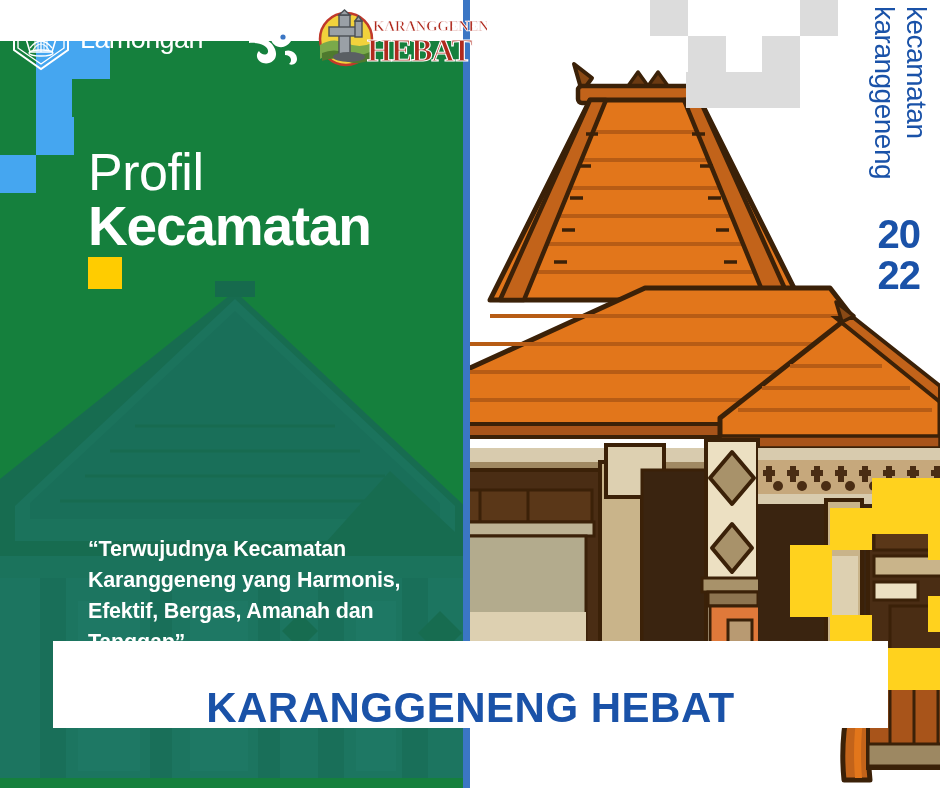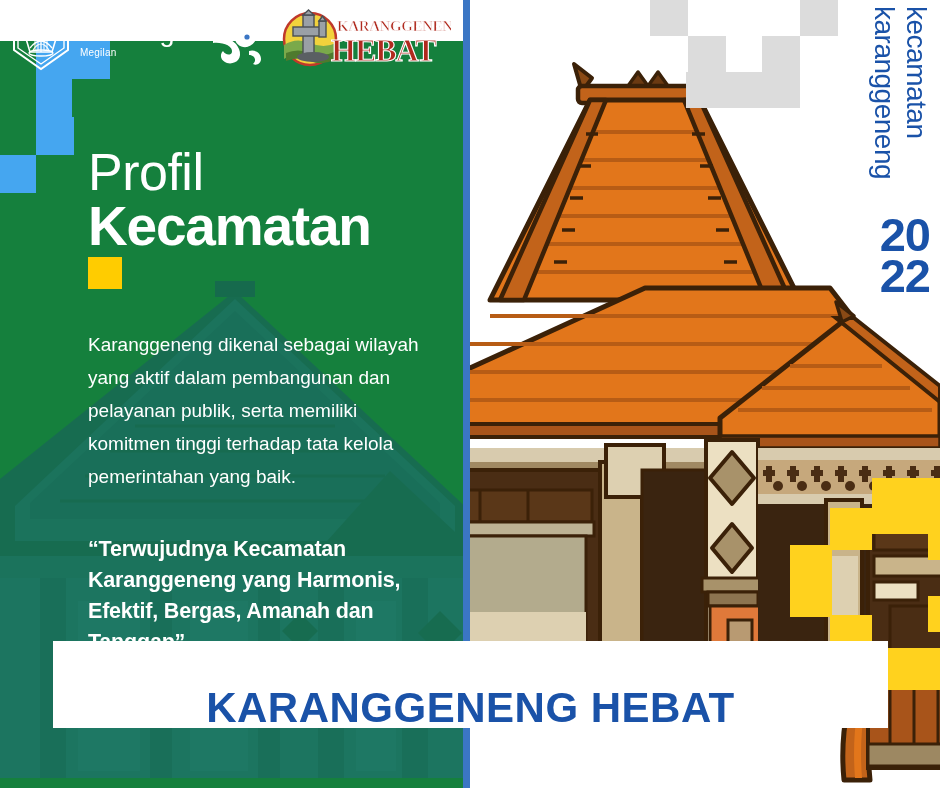--- a/index.html
+++ b/index.html
@@ -10,21 +10,21 @@
   .blue-panel{position:absolute;left:0;top:0;width:470px;height:788px;background:#15803d;overflow:hidden;margin-top:41px;}
   .white-panel{position:absolute;left:470px;top:0;width:470px;height:788px;background:#ffffff;overflow:hidden;}
 
   
   .tl-check{position:absolute;background:#45a6f0;}
 
   
   .logo-row{position:absolute;left:8px;top:6px;height:66px;display:flex;align-items:center;gap:0px;z-index:30;}
   .logo-lmg{width:66px;height:66px;position:relative;flex:none;}
   .logo-lmg svg{display:block;}
-  .logo-word{display:flex;flex-direction:column;justify-content:center;margin-left:6px;}
+  .logo-word{display:flex;flex-direction:row;justify-content:center;margin-left:6px;}
   .logo-word .l1{font-size:27px;color:#fff;line-height:26px;letter-spacing:-0.6px;}
   .logo-word .l2{font-size:10px;color:#fff;line-height:15px;letter-spacing:0.2px;}
   .logo-fish{width:62px;height:56px;margin-left:2px;flex:none;}
   .logo-hebat{width:172px;height:60px;margin-left:12px;flex:none;position:relative;}
 
   
   .headline{position:absolute;left:88px;top:103px;z-index:25;}
   .h-profil{font-size:52px;color:#ffffff;line-height:56px;font-weight:300;letter-spacing:-0.5px;}
   .h-kec{font-size:55px;color:#ffffff;line-height:60px;font-weight:800;letter-spacing:-1.2px;margin-top:-4px;}
   .y-square{position:absolute;left:88px;top:216px;width:34px;height:32px;background:#ffcc00;z-index:25;}
@@ -35,21 +35,21 @@
 
   
   .bottom-bar{position:absolute;left:53px;top:641px;width:835px;height:87px;background:#ffffff;z-index:40;display:flex;align-items:center;justify-content:center;}
   .bottom-bar span{font-size:42px;font-weight:800;color:#1a52a8;letter-spacing:0.5px;margin-top:47px;}
 
   
   .vert-wrap{position:absolute;right:0px;top:0px;width:80px;height:330px;z-index:45;}
   .vert-text{position:absolute;transform-origin:left top;transform:rotate(90deg);white-space:nowrap;color:#1a52a8;font-size:28px;font-weight:400;letter-spacing:-0.5px;}
   .v1{left:72px;top:6px;}
   .v2{left:40px;top:6px;}
-  .year{position:absolute;right:10px;top:214px;text-align:right;color:#1a52a8;font-weight:800;font-size:47px;line-height:41px;letter-spacing:-1px;z-index:45;}
+  .year{position:absolute;right:20px;top:214px;text-align:right;color:#1a52a8;font-weight:800;font-size:40px;line-height:41px;letter-spacing:-1px;z-index:45;}
 
   
   .tr-check{position:absolute;background:#dcdcdc;z-index:20;}
   
   .y-check{position:absolute;background:#ffd21e;z-index:35;}
 
   
   .house-svg{position:absolute;left:0;top:0;}
 </style>
 </head>
@@ -111,21 +111,20 @@
     <div class="tl-check" style="left:36px;top:38px;width:36px;height:38px;"></div>
     <div class="tl-check" style="left:36px;top:76px;width:38px;height:38px;"></div>
     <div class="tl-check" style="left:0px;top:114px;width:36px;height:38px;"></div>
 
     <div class="headline">
       <div class="h-profil">Profil</div>
       <div class="h-kec">Kecamatan</div>
     </div>
     <div class="y-square"></div>
 
-    <div class="body-text">Karanggeneng dikenal sebagai wilayah yang aktif dalam pembangunan dan pelayanan publik, serta memiliki komitmen tinggi terhadap tata kelola pemerintahan yang baik.</div>
 
     <div class="quote-text">“Terwujudnya Kecamatan Karanggeneng yang Harmonis, Efektif, Bergas, Amanah dan Tanggap”</div>
   </div>
 
   <div class="white-panel">
     <svg class="house-svg" width="470" height="788" viewBox="0 0 470 788">
       <defs>
         <clipPath id="rp">
             <rect x="0" y="0" width="470" height="788"></rect>
           </clipPath>

